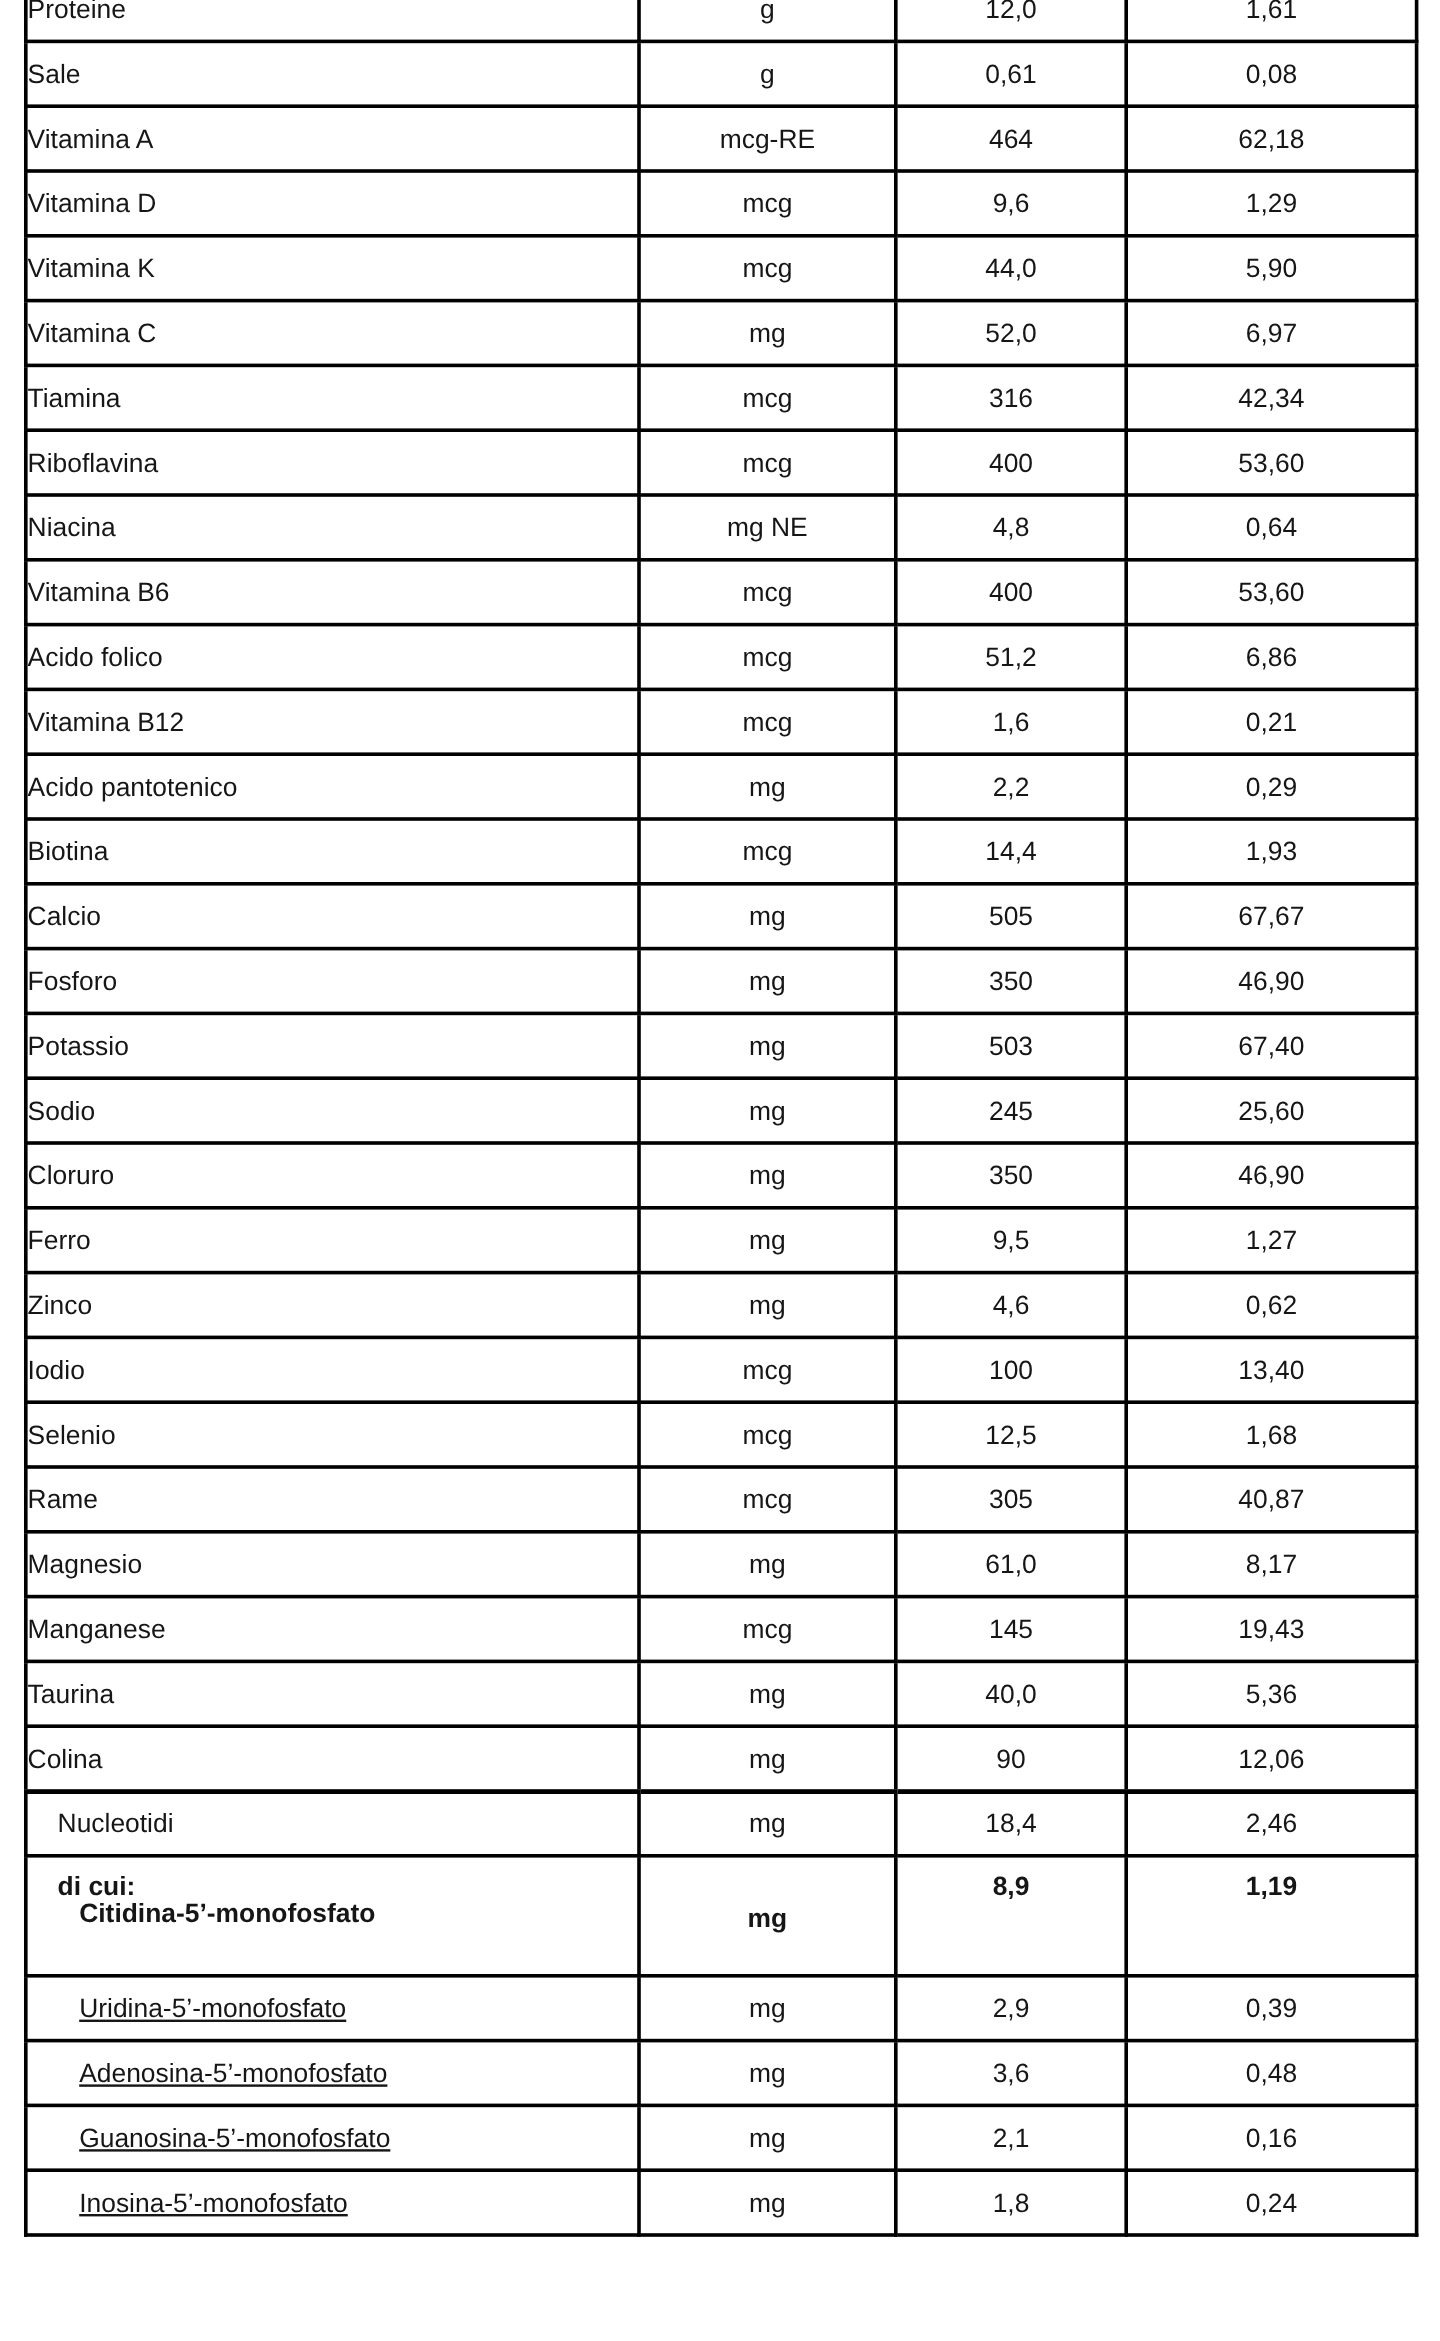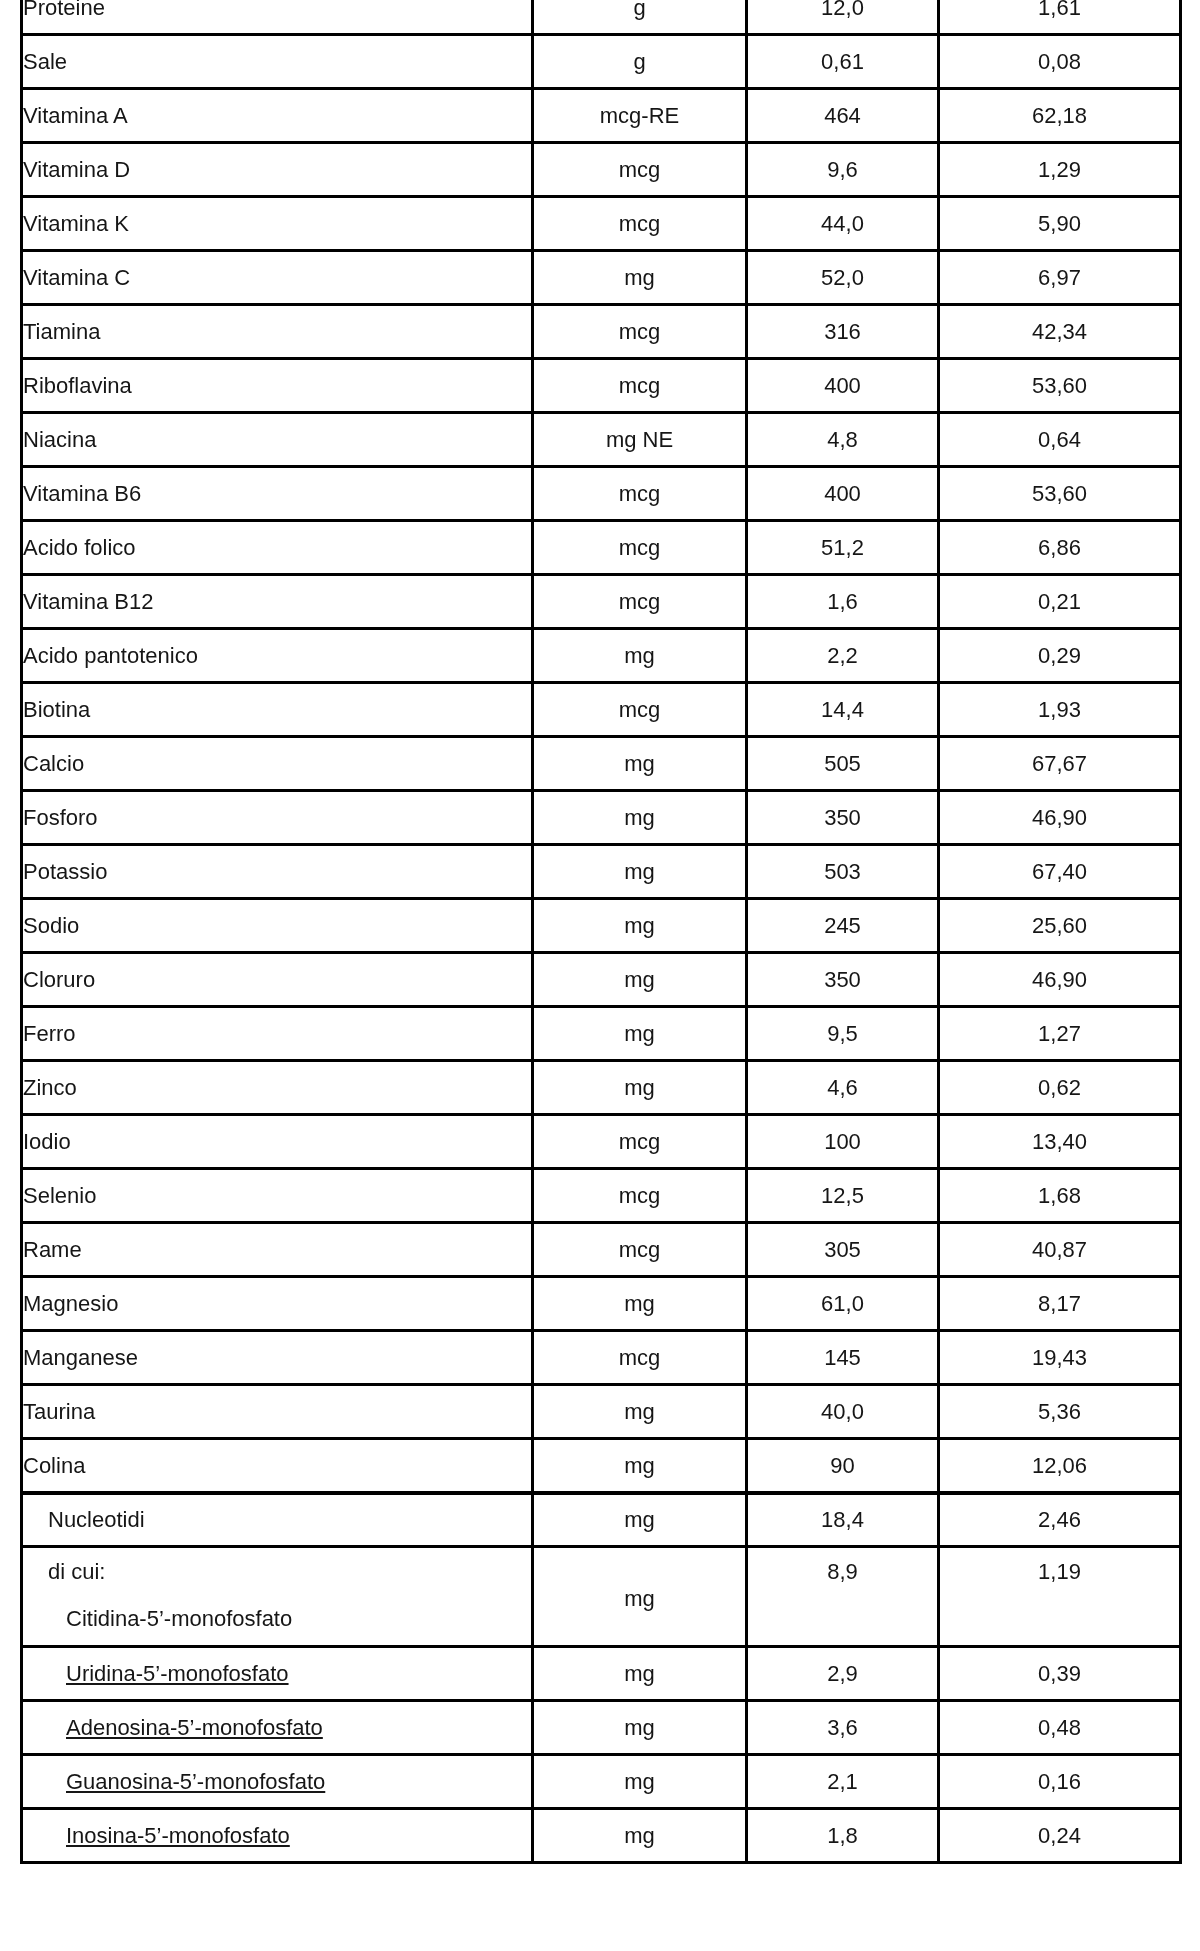--- a/index.html
+++ b/index.html
@@ -32,21 +32,21 @@
   table.nutrition col.c4 { width: 242px; }
 
   table.nutrition td {
     border: 3px solid #000000;
     font-size: 22px;
     line-height: 1.05;
     padding: 0;
     overflow: hidden;
   }
   tr.row { height: 54px; }
-  tr.row.tall { height: 100px; }
+  tr.row.tall { height: 100px; font-weight: bold; }
   tr.row.thick-top td { border-top-width: 4px; }
 
   td.c-label {
     text-align: left;
     vertical-align: middle;
     padding-left: 7px;
   }
   td.c-label.ind1 { padding-left: 25px; }
   td.c-label.ind2 { padding-left: 43px; text-decoration: underline; }
 
@@ -56,21 +56,21 @@
     padding-top: 9px;
     font-size: 21px;
   }
   td.c-v1, td.c-v2 {
     text-align: center;
     vertical-align: middle;
   }
 
   
   tr.row.tall td.c-label { vertical-align: top; padding-top: 12px; }
-  tr.row.tall td.c-label .line2 { display: block; margin-top: 24px; padding-left: 18px; }
+  tr.row.tall td.c-label .line2 { display: block; padding-left: 18px; }
   tr.row.tall td.c-unit { padding-top: 4px; }
   tr.row.tall td.c-v1, tr.row.tall td.c-v2 { vertical-align: top; padding-top: 12px; }
 </style>
 </head>
 <body>
 
 <div class="table-wrap">
   <table class="nutrition">
     <colgroup>
       <col class="c1">

